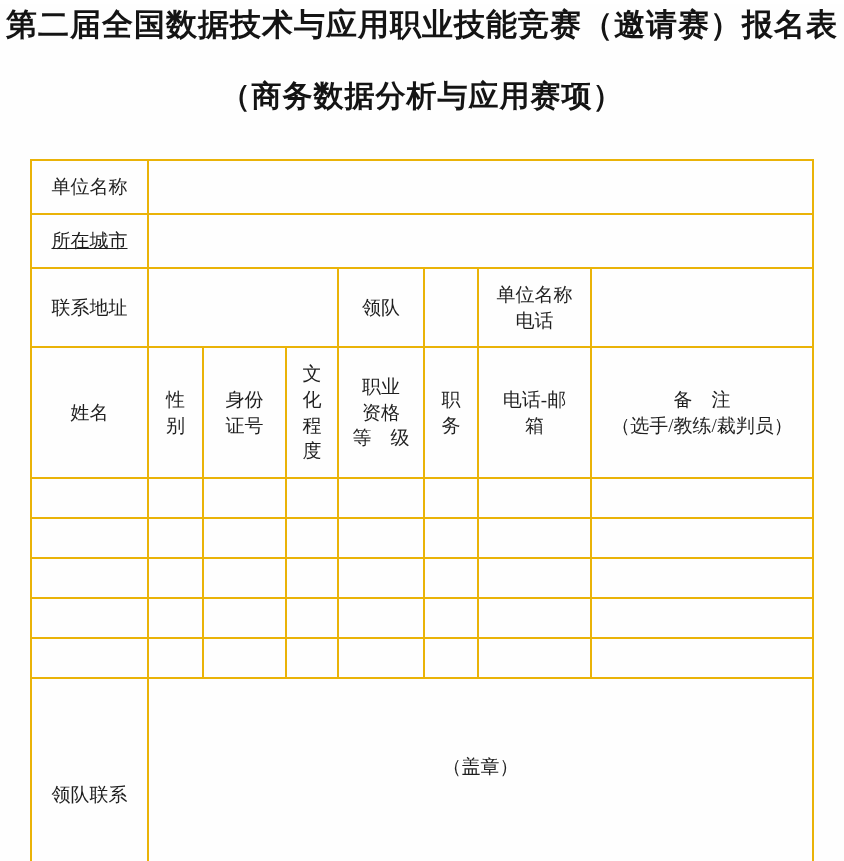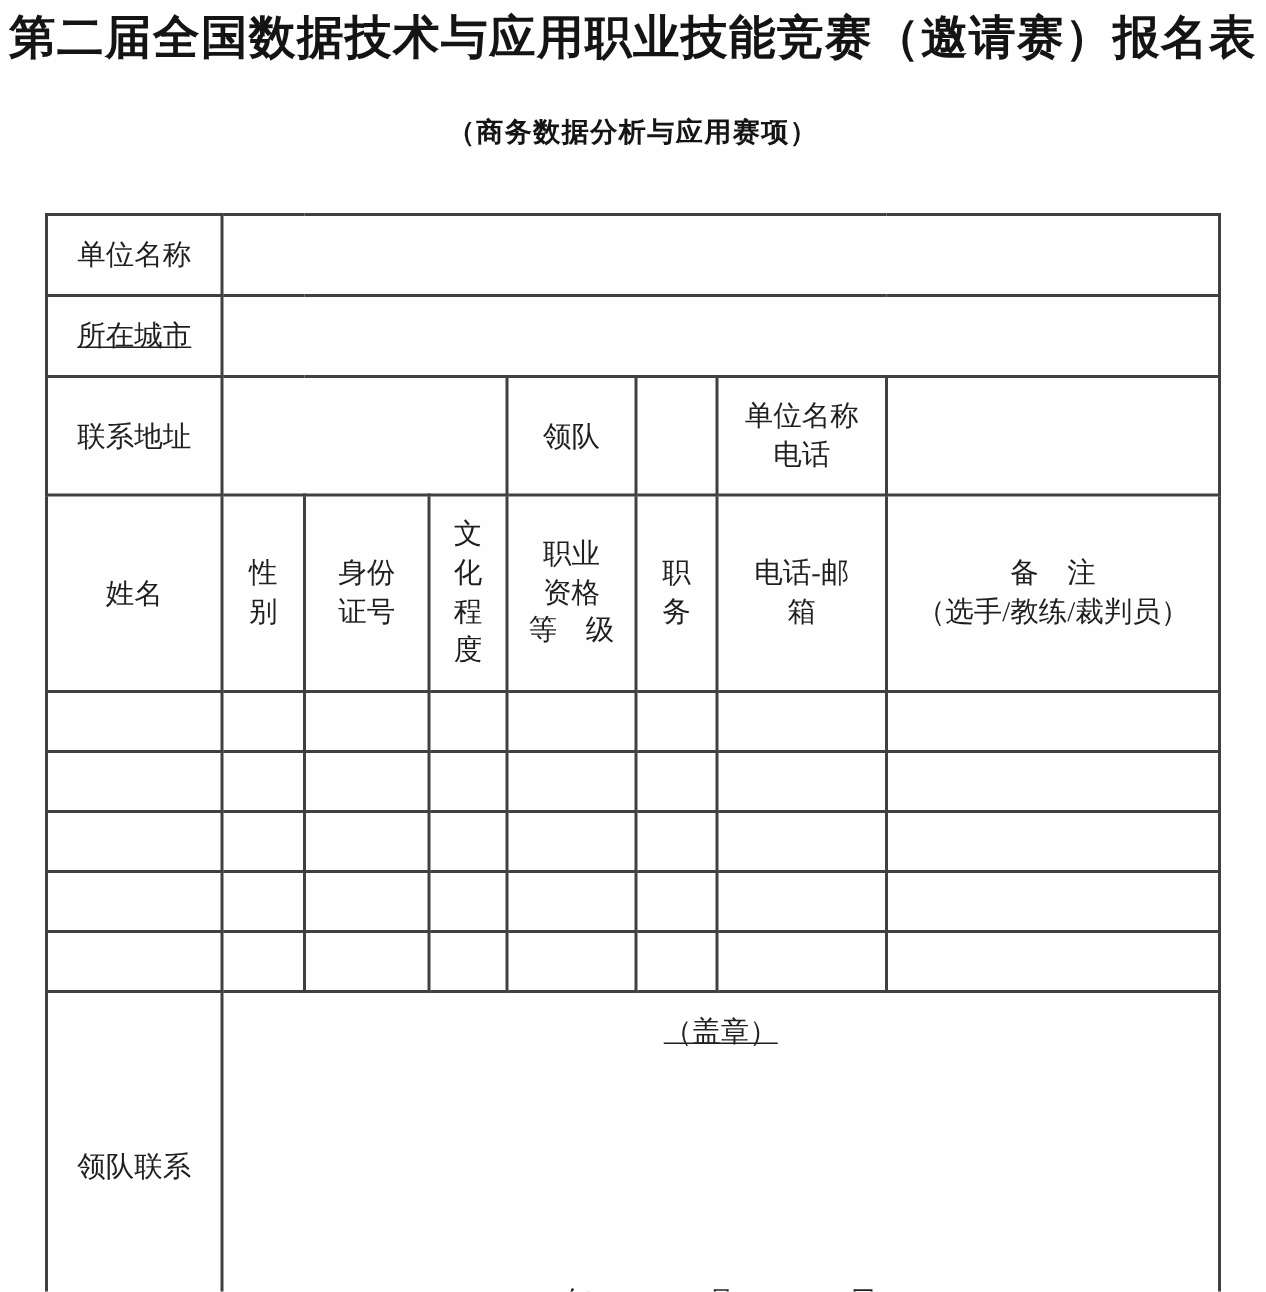--- a/index.html
+++ b/index.html
@@ -17,35 +17,35 @@
   .title {
     margin: 4px 0 0 0;
     font-size: 31px;
     font-weight: bold;
     text-align: center;
     letter-spacing: 1px;
     color: #141414;
   }
   .subtitle {
     margin: 30px 0 0 0;
-    font-size: 18px;
+    font-size: 30px;
     font-weight: bold;
     text-align: center;
     letter-spacing: 1px;
     color: #141414;
   }
 
   table.form {
     border-collapse: collapse;
     table-layout: fixed;
     width: 782px;
     margin: 42px 0 0 30px;
   }
   td {
-    border: 2px solid #404040;
+    border: 2px solid #eab308;
     font-size: 19px;
     text-align: center;
     vertical-align: middle;
     padding: 13px;
     overflow: hidden;
   }
   .ml { white-space: pre-line; line-height: 1.35; }
 
   tr.r-unit    { height: 50px; }
   tr.r-city    { height: 32px; text-decoration: underline; }
@@ -53,21 +53,21 @@
   tr.r-head    { height: 115px; }
   tr.r-entry   { height: 40px; }
   tr.r-opinion { height: 210px; }
 
   .opinion-cell { vertical-align: top; }
   .opinion-inner {
     display: flex;
     flex-direction: column;
     height: 206px;
   }
-  .seal-line { text-align: center; font-size: 19px; text-decoration: underline; }
+  .seal-line { margin-top: 62px; text-align: center; font-size: 19px; }
   .date-line {
     margin-top: auto;
     text-align: center;
     font-size: 19px;
     white-space: pre-line;
   }
 </style>
 </head>
 <body>
 

